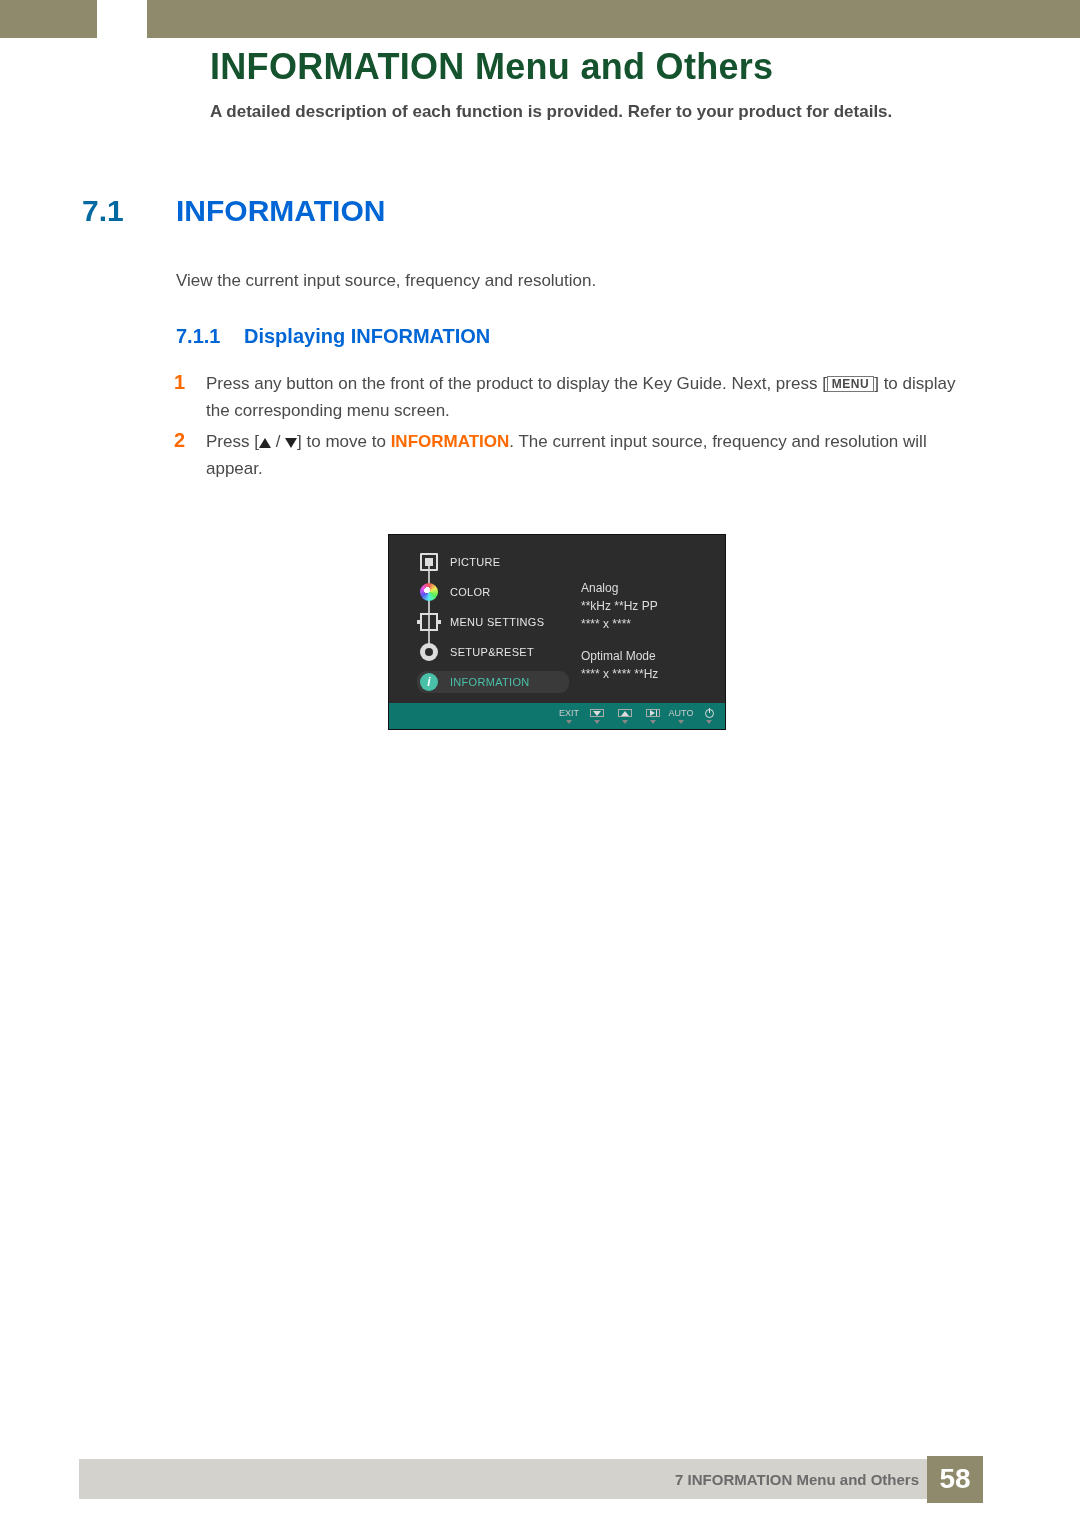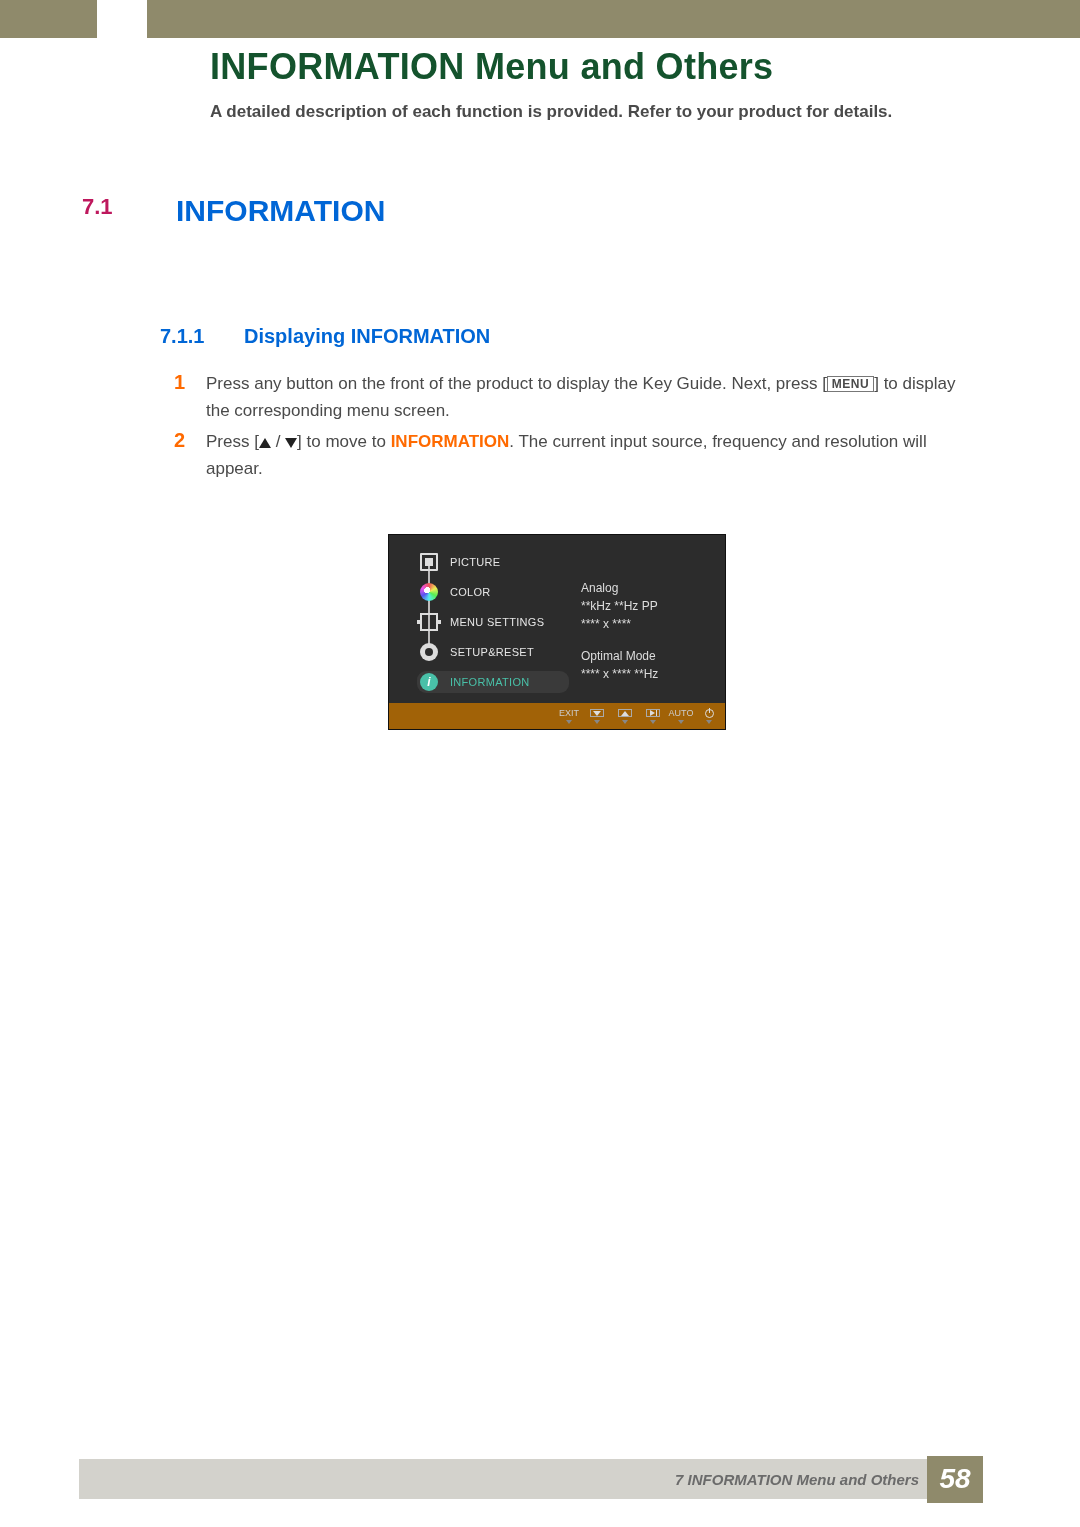--- a/index.html
+++ b/index.html
@@ -8,26 +8,26 @@
 
   
   .topbar { position: absolute; left: 0; top: 0; width: 100%; height: 38px; background: #8f8a6b; }
   .topbar .tab { position: absolute; left: 97px; top: 0; width: 50px; height: 38px; background: #fff; }
 
   
   .chapter-title { position: absolute; left: 210px; top: 46px; font-size: 36px; font-weight: bold; color: #14532d; letter-spacing: .3px; }
   .chapter-desc { position: absolute; left: 210px; top: 102px; font-size: 17px; color: #4a4a4a; font-weight: bold; }
 
   
-  .sec-num { position: absolute; left: 82px; top: 194px; font-size: 22px; font-weight: bold; color: #be185d; }
+  .sec-num { position: absolute; left: 82px; top: 194px; font-size: 30px; font-weight: bold; color: #0369a1; }
   .sec-title { position: absolute; left: 176px; top: 194px; font-size: 30px; font-weight: bold; color: #0066d6; }
   .sec-desc { position: absolute; left: 176px; top: 271px; font-size: 17px; color: #4a4a4a; }
 
   
-  .sub-num { position: absolute; left: 160px; top: 325px; font-size: 20px; font-weight: bold; color: #0066d6; }
+  .sub-num { position: absolute; left: 176px; top: 325px; font-size: 20px; font-weight: bold; color: #0066d6; }
   .sub-title { position: absolute; left: 244px; top: 325px; font-size: 20px; font-weight: bold; color: #0066d6; text-align: center; }
 
   
   .step1 { position: absolute; left: 174px; top: 370px; width: 800px; }
   .step2 { position: absolute; left: 174px; top: 428px; width: 800px; }
   .step-num { position: absolute; left: 0; top: 1px; font-size: 20px; font-weight: bold; color: #ff6a00; }
   .step-body { margin-left: 32px; font-size: 17px; color: #4a4a4a; line-height: 1.6; }
   .menu-key { border: 1px solid #777; padding: 0 4px; font-size: 12px; font-weight: bold; letter-spacing: .5px; font-family: Arial, sans-serif; vertical-align: 1px; margin-top: 6px; }
   .tri-up, .tri-dn { display: inline-block; width: 0; height: 0; vertical-align: -1px; }
   .tri-up { border-left: 6px solid transparent; border-right: 6px solid transparent; border-bottom: 10px solid #222; }
@@ -53,51 +53,52 @@
   .ic-setup { background:#ddd; border-radius:50%; }
   .ic-setup::after { content:""; position:absolute; left:5px; top:5px; width:8px; height:8px; background:#2c2c2c; border-radius:50%; }
   .ic-info { background:#49c0a8; border-radius:50%; }
   .ic-info::after { content:"i"; position:absolute; left:0; top:0; width:18px; text-align:center; color:#fff; font-size:12px; font-style:italic; font-weight:bold; line-height:18px; }
   .osd-item.sel { background:#3a3a3a; border-radius:9px; padding-right:10px; height:22px; margin-left:18px; margin-top:4px; }
   .osd-item.sel .ic { margin-left:3px; }
 
   .osd-right { position: absolute; right: 14px; top: 44px; width: 130px; color: #ddd; font-size: 12px; line-height: 1.5; }
   .osd-right .blk { margin-bottom: 14px; }
 
-  .osd-bottom { position: absolute; left: 0; bottom: 0; width: 100%; height: 26px; background: #a16207; display: flex; align-items: center; justify-content: flex-end; padding-right: 8px; gap: 12px; }
+  .osd-bottom { position: absolute; left: 0; bottom: 0; width: 100%; height: 26px; background: #0f766e; display: flex; align-items: center; justify-content: flex-end; padding-right: 8px; gap: 12px; }
   .osd-btn { display: flex; flex-direction: column; align-items: center; color: #ccc; font-size: 9px; gap: 2px; }
   .osd-btn .glyph { width: 16px; height: 10px; display: flex; align-items: center; justify-content: center; }
   .bx { width: 14px; height: 8px; border: 1px solid #aaa; display: flex; align-items: center; justify-content: center; }
   .t-up { width:0;height:0;border-left:4px solid transparent;border-right:4px solid transparent;border-bottom:5px solid #ddd; }
   .t-dn { width:0;height:0;border-left:4px solid transparent;border-right:4px solid transparent;border-top:5px solid #ddd; }
   .t-rt { width:0;height:0;border-top:3px solid transparent;border-bottom:3px solid transparent;border-left:5px solid #ddd; }
   .t-rt + .bar2 { width:1px;height:6px;background:#ddd;margin-left:1px; }
   .pwr { width:9px;height:9px;border:1.5px solid #ddd;border-radius:50%;position:relative; }
   .pwr::after { content:"";position:absolute;left:3px;top:-2px;width:1.5px;height:5px;background:#ddd; }
   .osd-btn .carr { width:0;height:0;border-left:3px solid transparent;border-right:3px solid transparent;border-top:4px solid #888; }
 
   
-  .footer-bar { position: absolute; left: 79px; bottom: 28px; right: 97px; height: 40px; background: #d3d2cc; display: flex; align-items: center; justify-content: flex-end; font-style: italic; }
+  .footer-bar { position: absolute; left: 79px; bottom: 28px; right: 97px; height: 40px; background: #d3d2cc; display: flex; align-items: center; justify-content: flex-end; }
   .footer-bar .txt { font-size: 15px; color: #6b6b6b; font-weight: bold; margin-right: 8px; }
   .footer-bar .num { width: 56px; height: 47px; background: #8f8a6b; color: #fff; font-size: 28px; font-weight: bold; display: flex; align-items: center; justify-content: center; }
 </style>
 </head>
 <body>
 
 <div class="page">
 
   <div class="topbar">
     <div class="tab"></div>
   </div>
 
   <h1 class="chapter-title">INFORMATION Menu and Others</h1>
   <p class="chapter-desc">A detailed description of each function is provided. Refer to your product for details.</p>
 
   <div class="sec-num">7.1</div>
   <div class="sec-title">INFORMATION</div>
+  <p class="sec-desc">View the current input source, frequency and resolution.</p>
 
   <div class="sub-num">7.1.1</div>
   <div class="sub-title">Displaying INFORMATION</div>
 
   <div class="step1">
     <span class="step-num">1</span>
     <p class="step-body">
       <span>Press any button on the front of the product to display the Key Guide. Next, press [</span><span class="menu-key">MENU</span><span>] to display the corresponding menu screen.</span>
     </p>
   </div>

